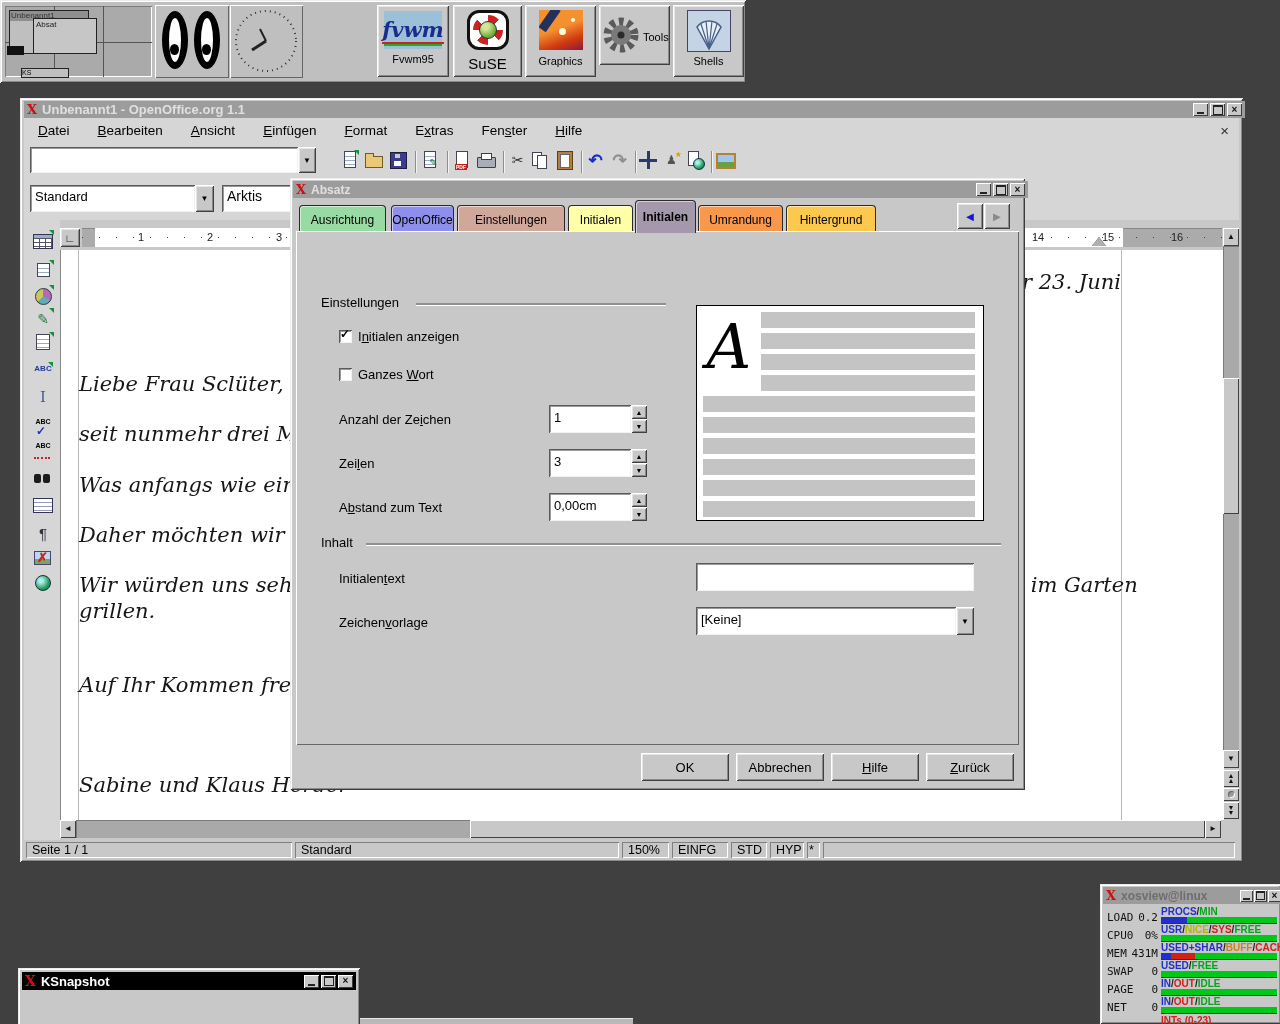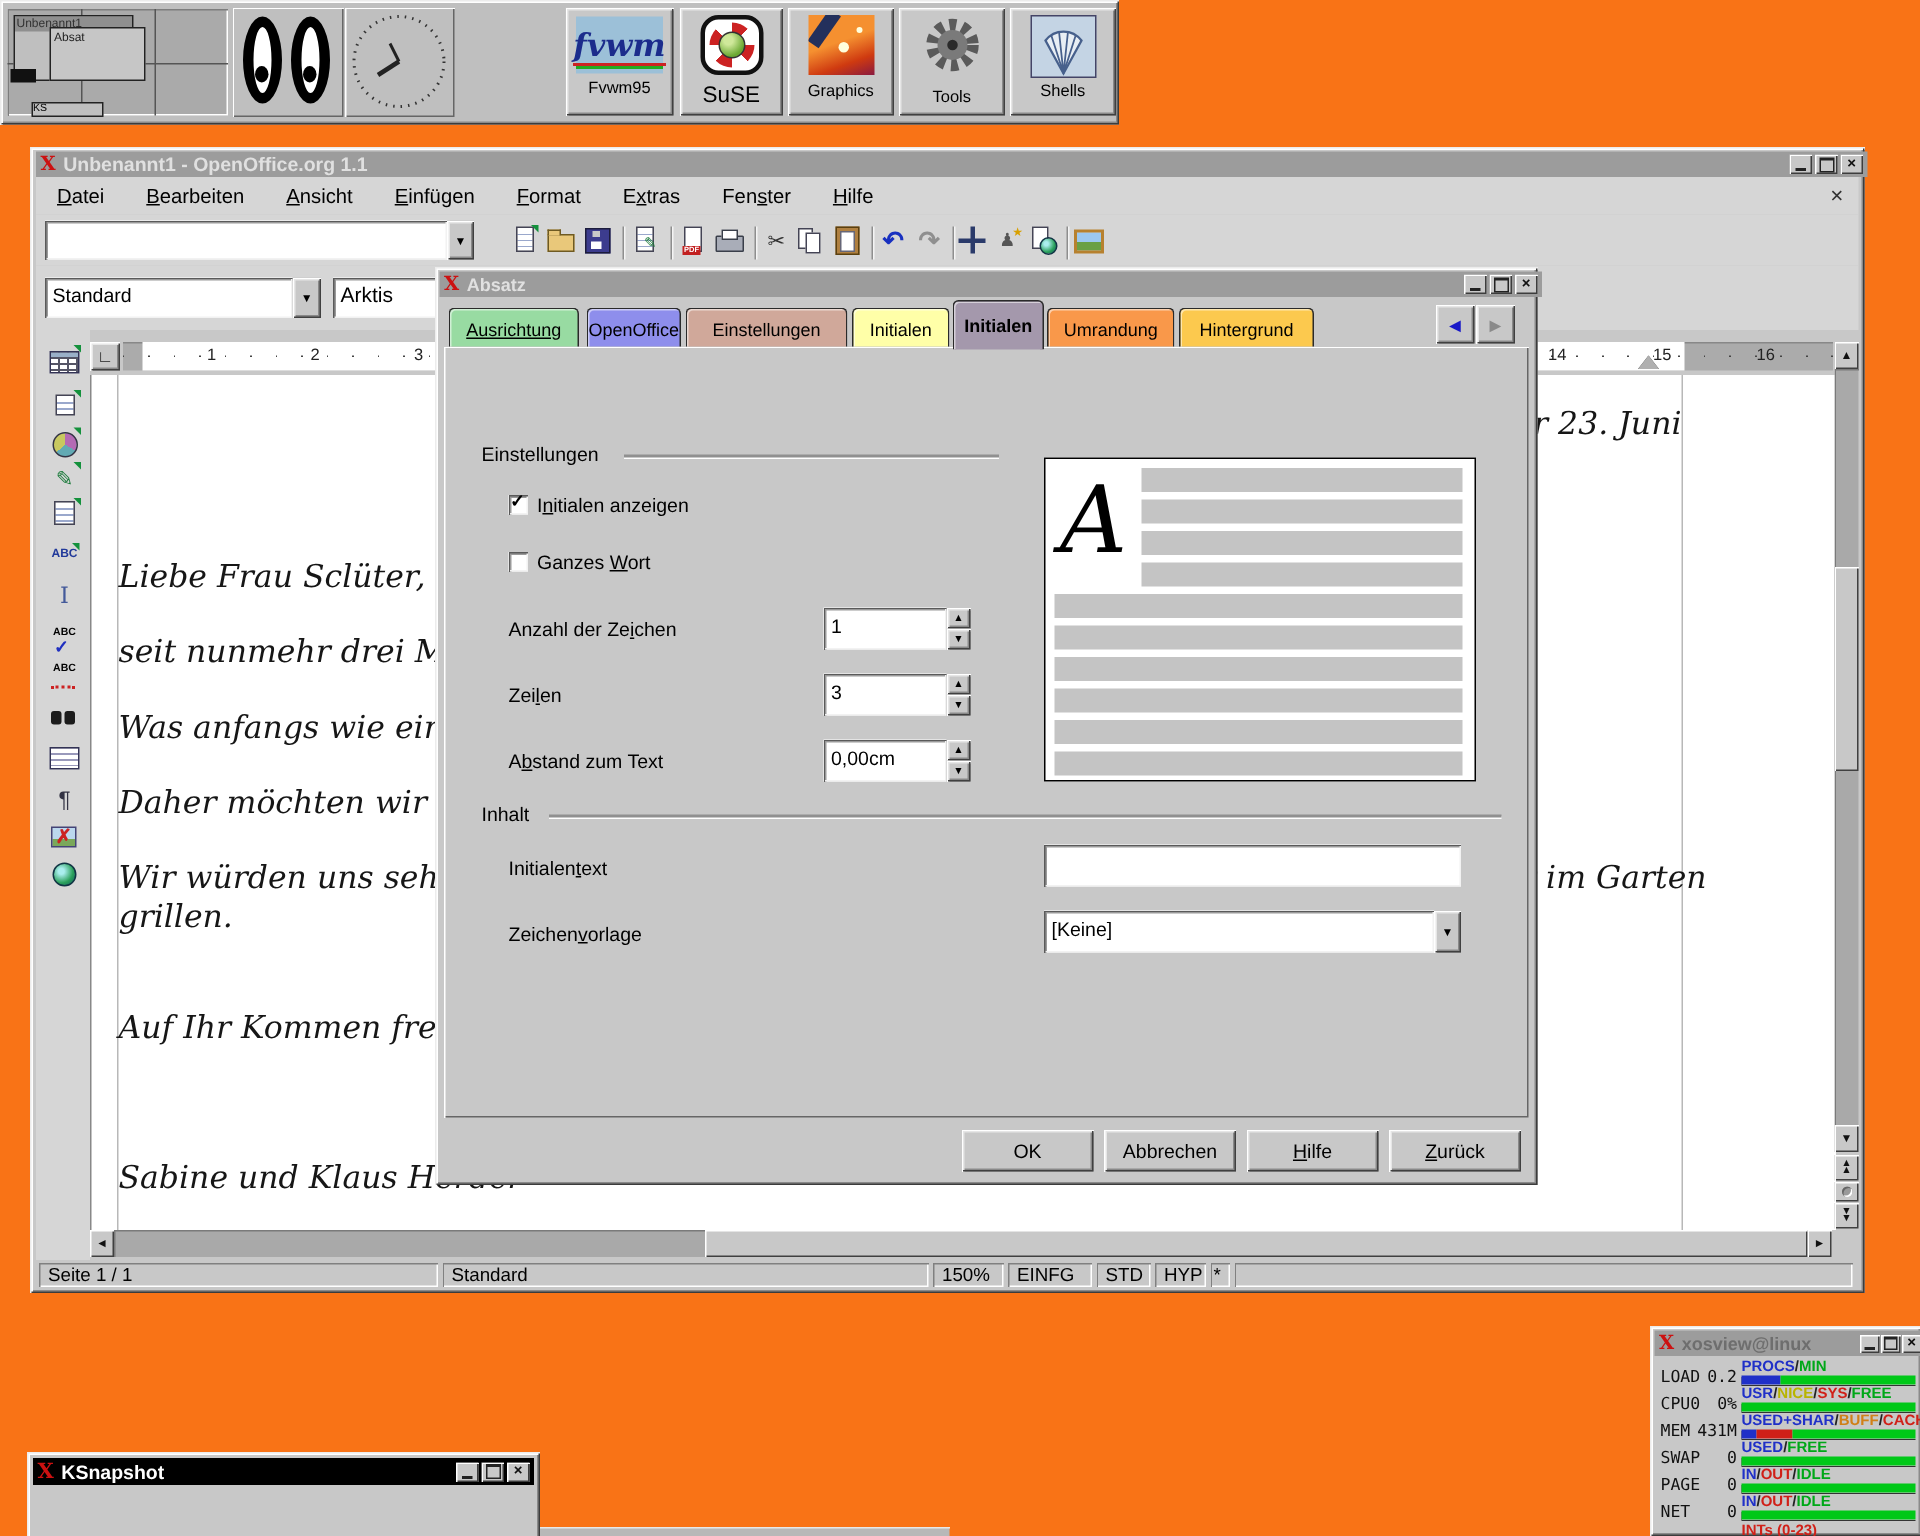--- a/index.html
+++ b/index.html
@@ -1,16 +1,16 @@
 <!DOCTYPE html>
 <html><head>
 <meta charset="utf-8">
 <style>
   html,body{margin:0;padding:0;background:#006e6e;}
-  #screen{position:relative;width:1280px;height:1024px;overflow:hidden;background:#f97316;
+  #screen{position:relative;width:1280px;height:1024px;overflow:hidden;background:#404040;
           font-family:"Liberation Sans",sans-serif;color:#000;}
   .abs{position:absolute;}
   
   .win{background:#c8c8c8;box-shadow:inset 1px 1px 0 #ececec,inset -1px -1px 0 #3c3c3c,
        inset 2px 2px 0 #fff,inset -2px -2px 0 #8a8a8a;}
   .btn{background:#c8c8c8;box-shadow:inset 1px 1px 0 #fff,inset -1px -1px 0 #404040,
        inset 2px 2px 0 #e6e6e6,inset -2px -2px 0 #898989;
        display:flex;align-items:center;justify-content:center;}
   .fld{background:#fff;box-shadow:inset 1px 1px 0 #5a5a5a,inset -1px -1px 0 #f2f2f2,inset 2px 2px 0 #9a9a9a;}
   .inthin{box-shadow:inset 1px 1px 0 #7d7d7d,inset -1px -1px 0 #fff;}
@@ -137,21 +137,21 @@
       <span style="font-size:15px;margin-top:5px;">SuSE</span>
     </div>
     <div class="abs btn" style="left:525px;top:5px;width:71px;height:72px;flex-direction:column;justify-content:flex-start;">
       <div style="margin-top:5px;width:44px;height:40px;background:linear-gradient(160deg,#f59030 0 45%,#cf3a10 75%,#8a1a40);position:relative;overflow:hidden;">
         <div style="position:absolute;left:6px;top:-4px;width:9px;height:26px;background:#23305c;transform:rotate(35deg);"></div>
         <div style="position:absolute;left:20px;top:18px;width:7px;height:7px;border-radius:50%;background:#ffd;"></div>
         <div style="position:absolute;left:32px;top:8px;width:4px;height:4px;border-radius:50%;background:#ffd;"></div>
       </div>
       <span style="font-size:11px;margin-top:5px;">Graphics</span>
     </div>
-    <div class="abs btn" style="left:599px;top:5px;width:71px;height:72px;flex-direction:column;justify-content:flex-start;">
+    <div class="abs btn" style="left:599px;top:5px;width:71px;height:60px;justify-content:flex-start;">
       <div style="margin-top:4px;">
         <svg width="44" height="42">
           <circle cx="22" cy="21" r="13" fill="none" stroke="#5a5a5a" stroke-width="9" stroke-dasharray="4.5 3.9"></circle>
           <circle cx="22" cy="21" r="10" fill="#7a7a7a"></circle>
           <circle cx="22" cy="21" r="3.5" fill="#2a2a2a"></circle>
         </svg>
       </div>
       <span style="font-size:11px;margin-top:3px;">Tools</span>
     </div>
     <div class="abs btn" style="left:673px;top:5px;width:71px;height:72px;flex-direction:column;justify-content:flex-start;">
@@ -390,21 +390,21 @@
         <span class="tbtn">
             <span class="minbar"></span>
           </span>
         <span class="tbtn">
             <span class="maxbox"></span>
           </span>
         <span class="tbtn">×</span>
       </span>
     </div>
 
-    <div class="tab" style="left:9px;width:85px;background:#98dba2;text-decoration:underline;">Ausrichtung</div>
+    <div class="tab" style="left:9px;width:85px;background:#98dba2;">Ausrichtung</div>
     <div class="tab" style="left:101px;width:61px;background:#8e8eec;">OpenOffice</div>
     <div class="tab" style="left:167px;width:106px;background:#d0a89a;">Einstellungen</div>
     <div class="tab" style="left:278px;width:63px;background:#ffffa8;">Initialen</div>
     <div class="tab active" style="left:345px;width:59px;background:#a498ac;">Initialen</div>
     <div class="tab" style="left:408px;width:83px;background:#f9984a;">Umrandung</div>
     <div class="tab" style="left:496px;width:88px;background:#fcc94e;">Hintergrund</div>
     <div class="abs btn" style="left:667px;top:25px;width:26px;height:26px;font-size:13px;color:#1818c8;">◄</div>
     <div class="abs btn" style="left:694px;top:25px;width:26px;height:26px;font-size:13px;color:#8a8a8a;">►</div>
 
     <div class="abs" style="left:6px;top:53px;width:723px;height:514px;background:#c8c8c8;box-shadow:inset 1px 1px 0 #fff,inset -1px -1px 0 #666;z-index:2;">

